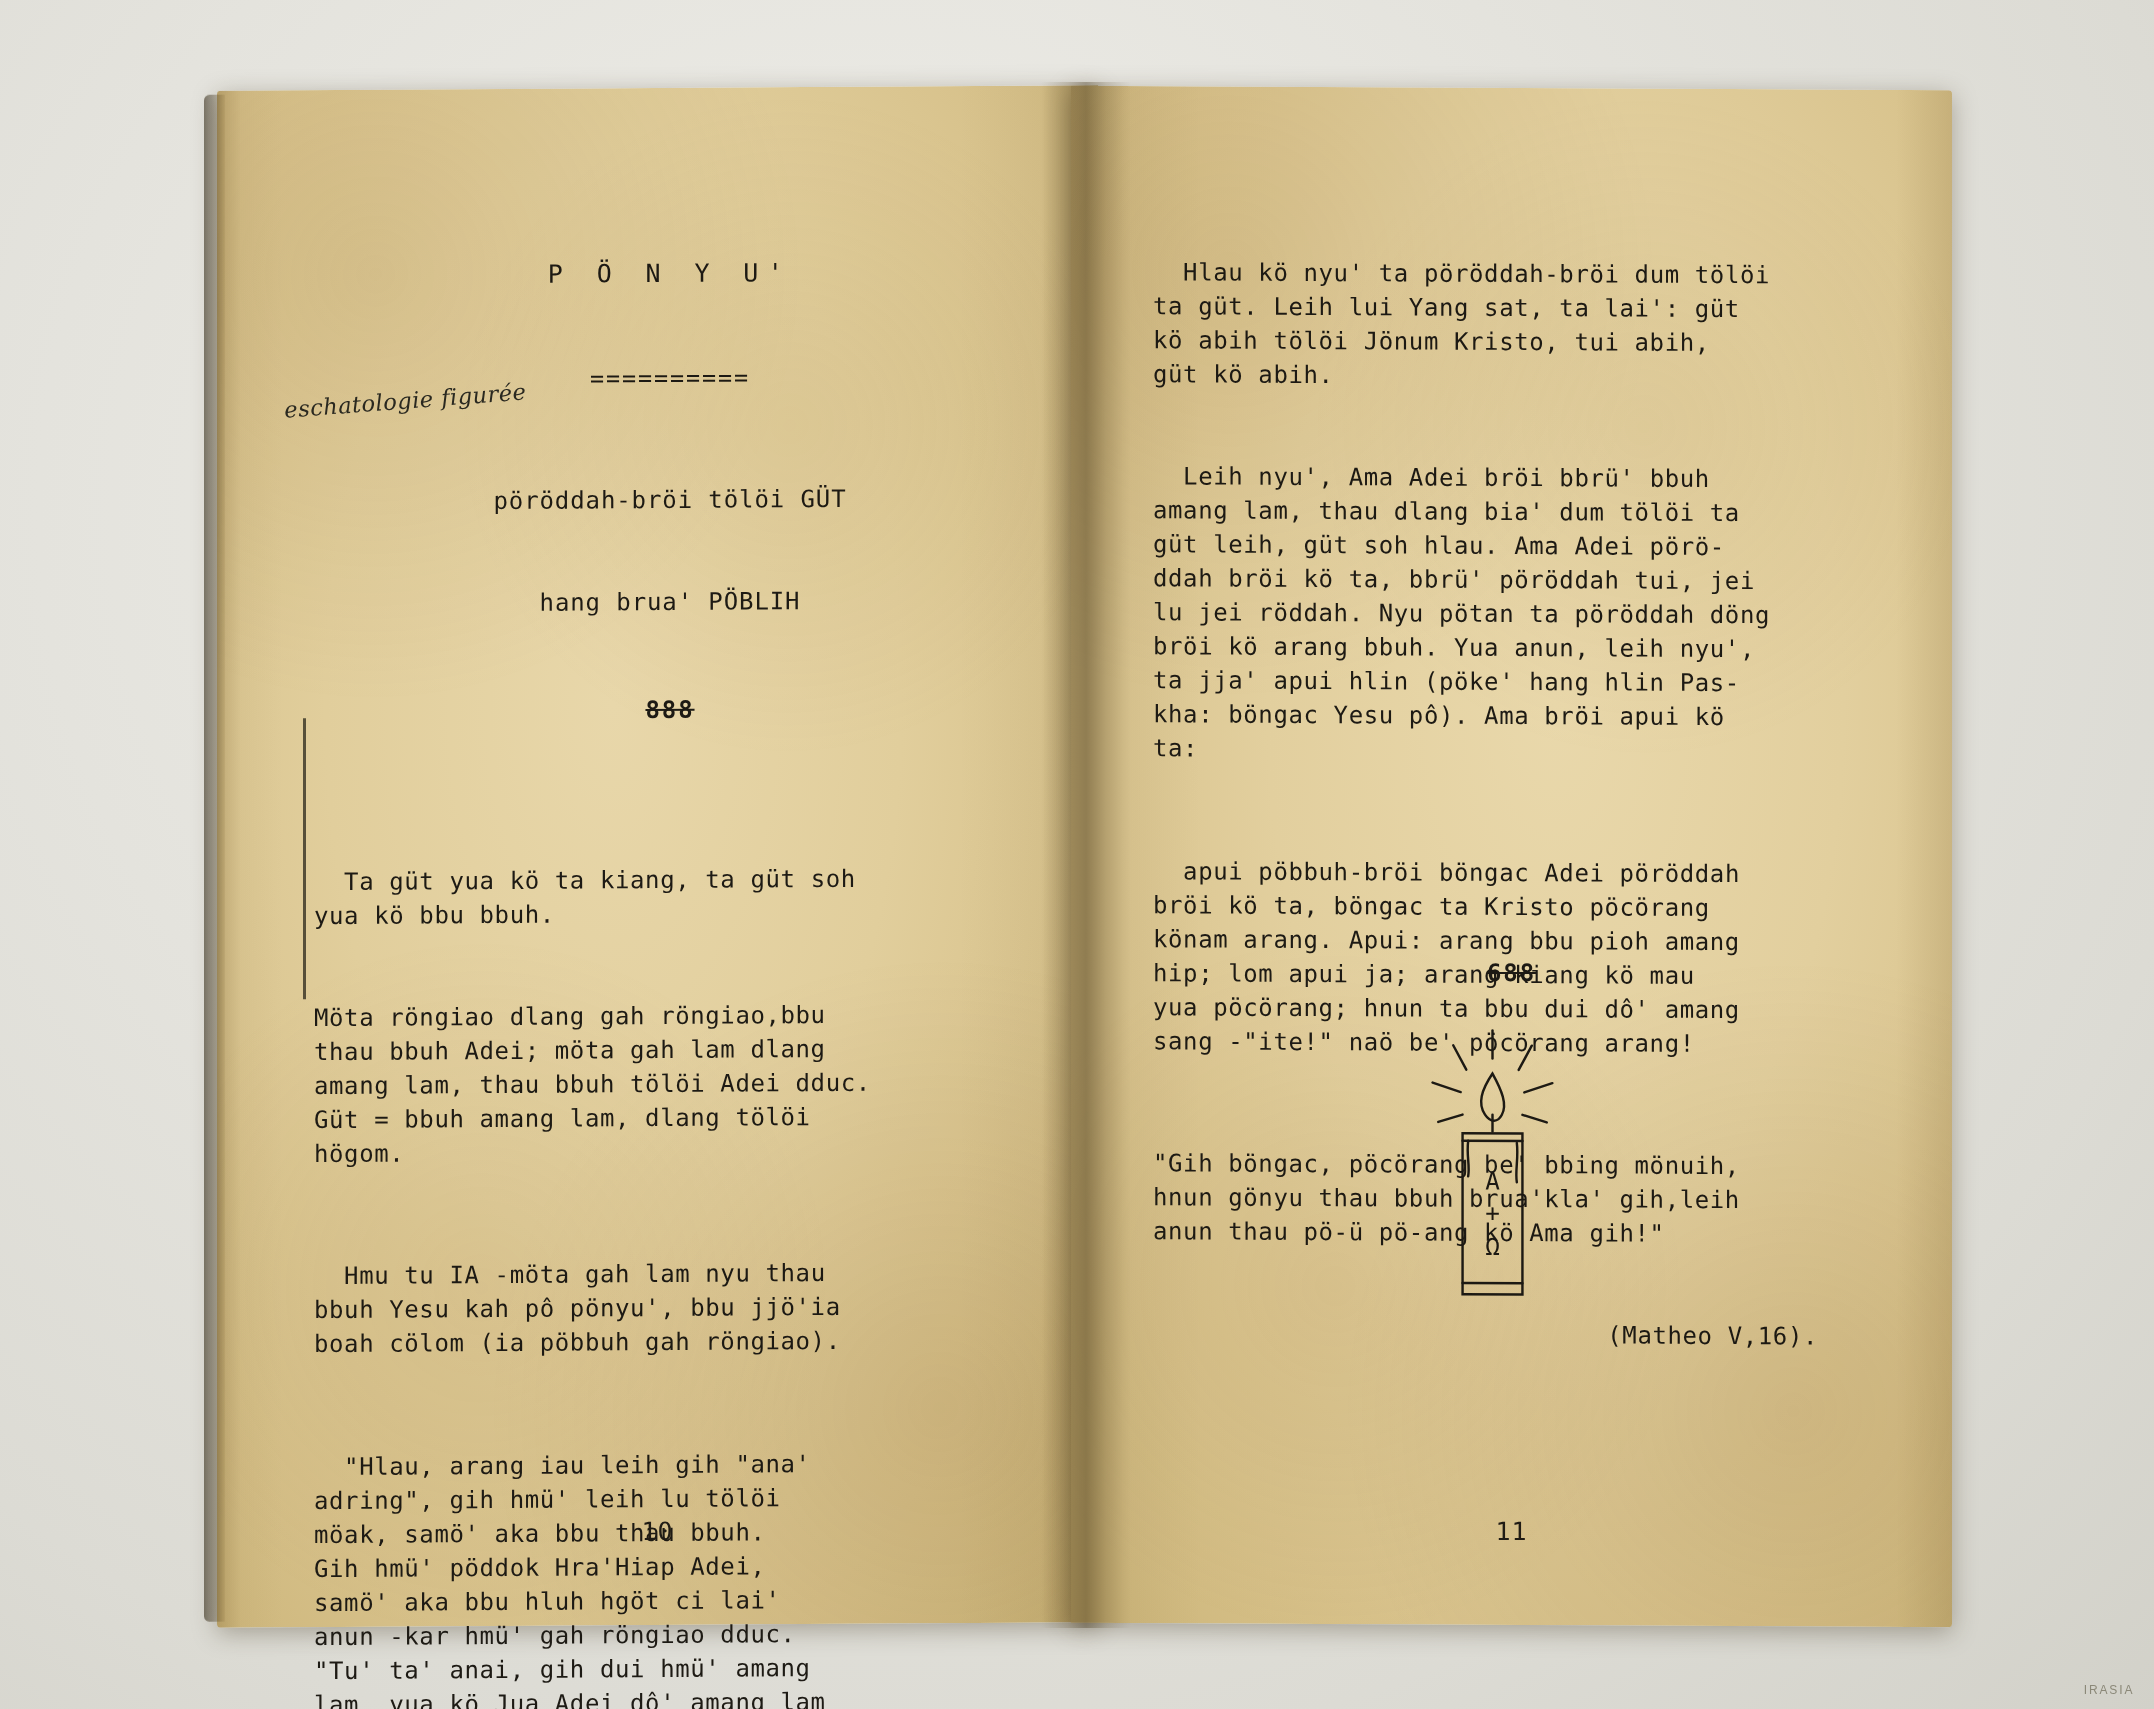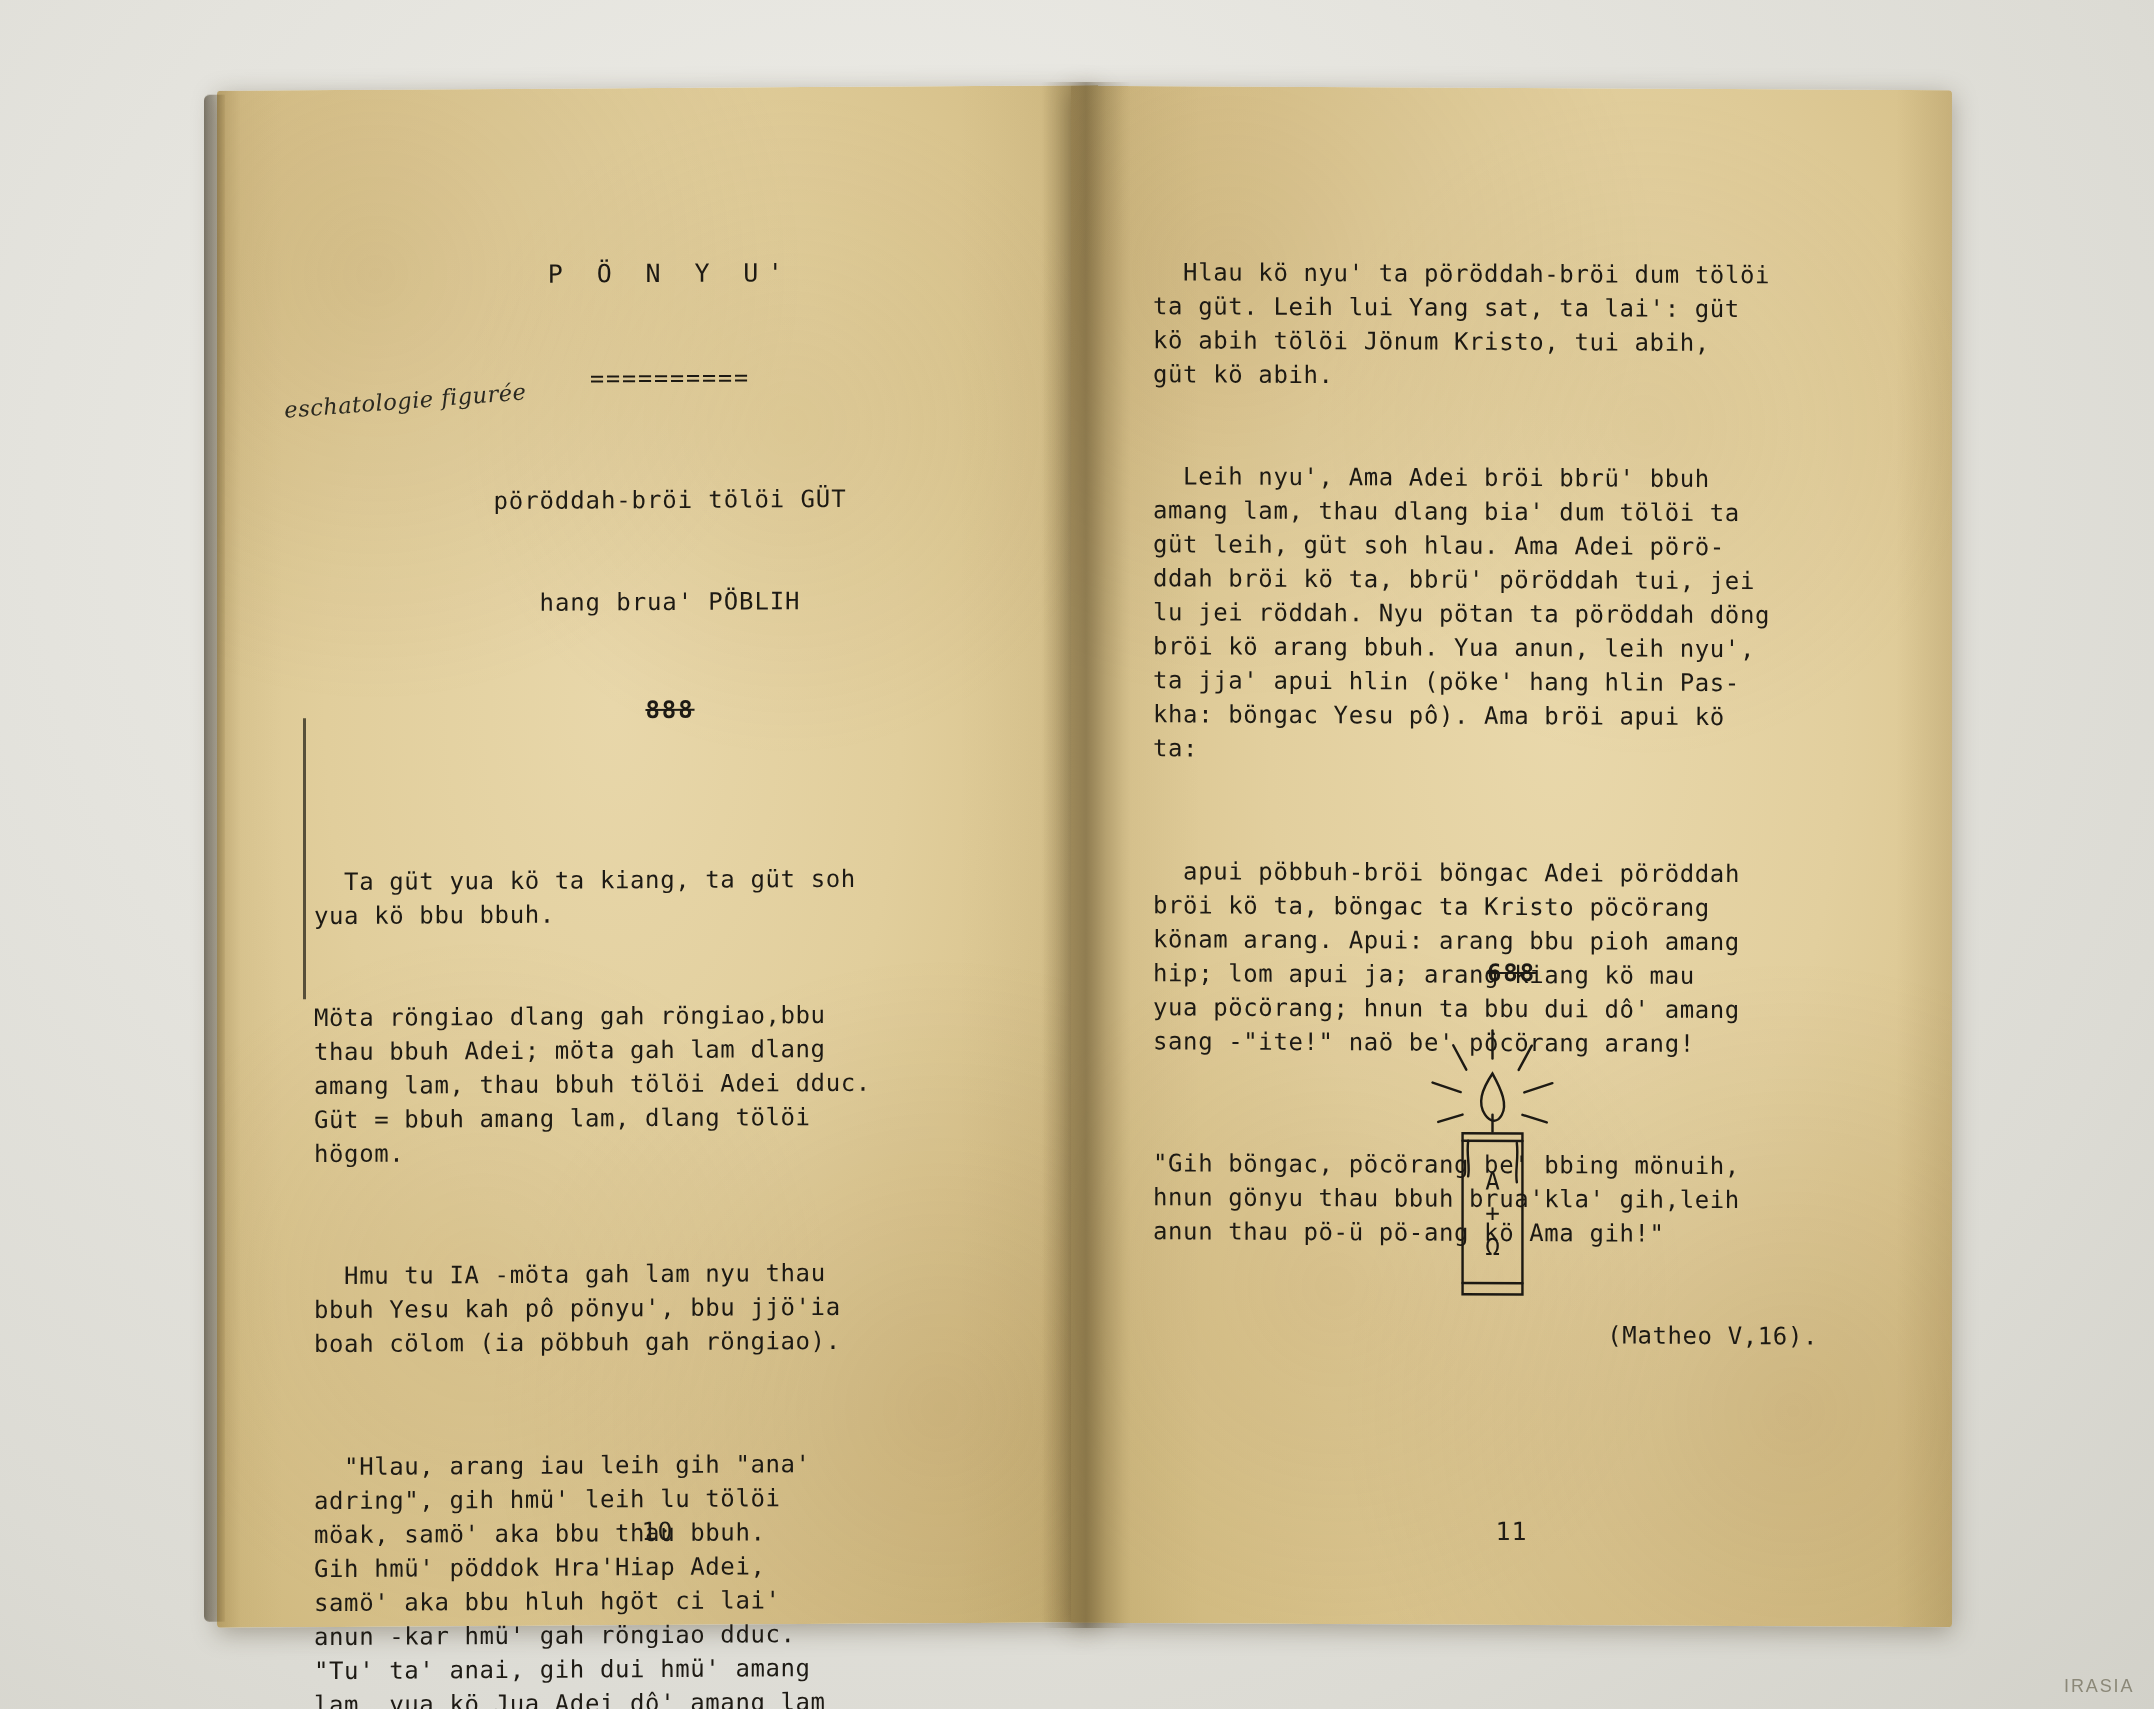--- a/index.html
+++ b/index.html
@@ -211,21 +211,21 @@
     color: #1d1a14;
     text-decoration: line-through;
   }
 
   
   .watermark {
     position: absolute;
     right: 20.6px;
     bottom: 13px;
     font-family: "Liberation Sans", sans-serif;
-    font-size: 18px;
+    font-size: 12px;
     letter-spacing: 1.9px;
     color: #8b8878;
   }
 </style>
 </head>
 <body>
 
 <div class="surface"></div>
 
 <div class="book">

